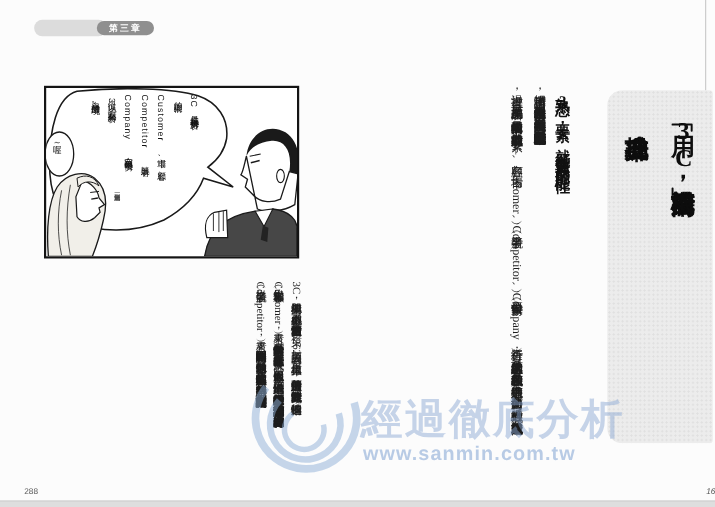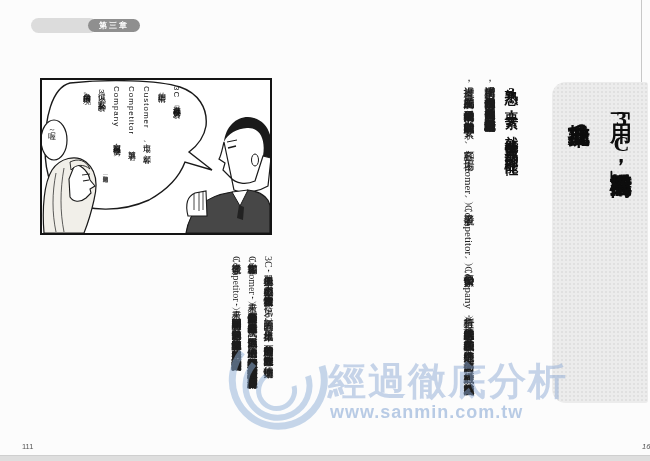--- a/index.html
+++ b/index.html
@@ -137,21 +137,21 @@
 
   <div class="subtitle">熟悉3要素，就能衡量成功的可能性</div>
 
   <div class="title-box">
     <div class="title-text">
       <div>用「3C架構」看清商機，</div>
       <div>提升成功率</div>
     </div>
   </div>
 
-  <div class="pagenum l">111</div>
+  <div class="pagenum l">288</div>
   <div class="pagenum r">160</div>
   <div class="edge-line"></div>
   <div class="scan-strip"></div>
 
   <svg class="wm wm-logo" viewBox="0 0 130 106">
     <path d="M 30,16 A 46,46 0 1 0 110,30" fill="none" stroke="#8fb0d8" stroke-width="7"></path>
     <path d="M 42,28 A 32,32 0 1 0 96,40" fill="none" stroke="#8fb0d8" stroke-width="6"></path>
     <path d="M 54,40 A 18,18 0 1 0 82,50" fill="none" stroke="#8fb0d8" stroke-width="5"></path>
   </svg>
   <div class="wm wm-store">經過徹底分析</div>

